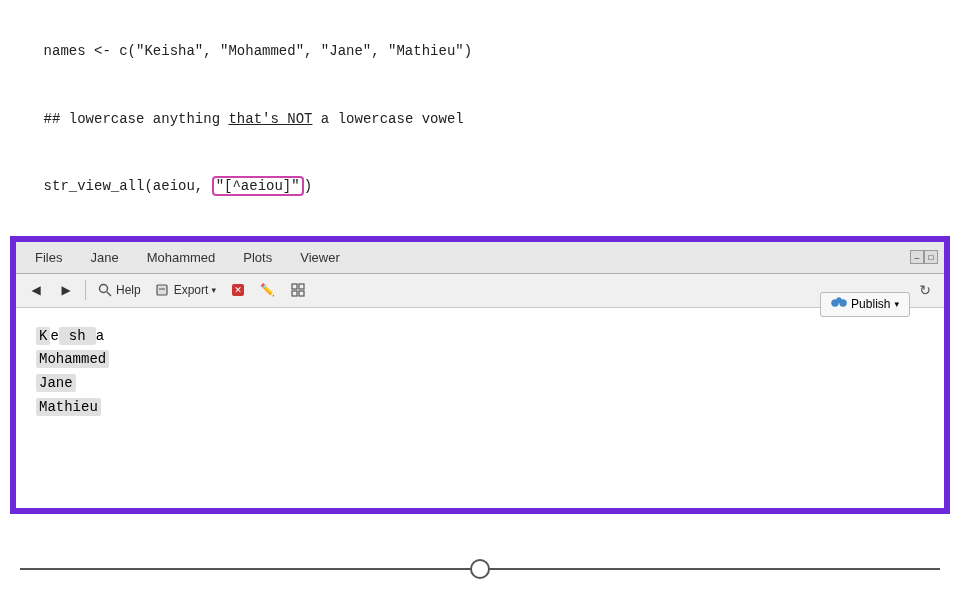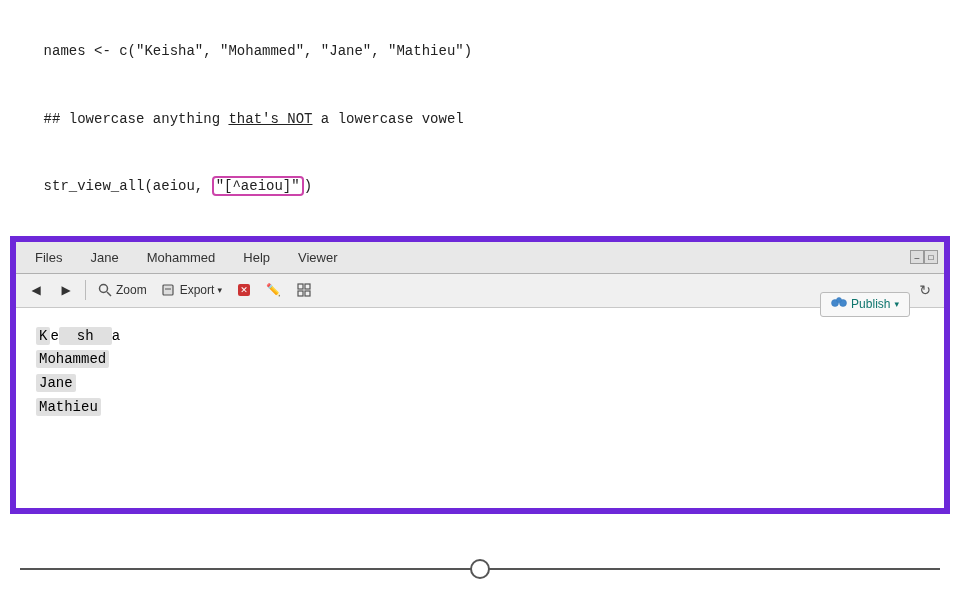--- a/index.html
+++ b/index.html
@@ -117,21 +117,21 @@
       flex: 1;
     }
 
     .publish-btn {
       display: flex;
       align-items: center;
       gap: 4px;
       padding: 3px 10px;
       font-family: Arial, sans-serif;
       font-size: 12px;
-      color: #0f766e;
+      color: #000000;
       cursor: pointer;
       border: 1px solid #bbb;
       background: #f8f8f8;
       border-radius: 3px;
       margin-top: 28px;
     }
 
     .refresh-btn {
       display: flex;
       align-items: center;
@@ -217,21 +217,21 @@
     <span>str_view_all(aeiou,</span> <span class="regex-highlight">"[^aeiou]"</span><span>)</span>
   </div>
 </div>
 
 <div class="viewer-panel">
 
   <div class="tab-bar">
     <div class="tab-item">Files</div>
     <div class="tab-item">Jane</div>
     <div class="tab-item">Mohammed</div>
-    <div class="tab-item">Help</div>
+    <div class="tab-item">Plots</div>
     <div class="tab-item">Viewer</div>
 
     <div style="flex:1"></div>
     <div class="win-btn">—</div>
     <div class="win-btn">□</div>
   </div>
 
   <div class="toolbar">
 
     <button class="toolbar-btn">
@@ -244,21 +244,21 @@
 
     <div class="toolbar-separator"></div>
 
     <button class="toolbar-btn">
       <span class="toolbar-icon">
         <svg width="14" height="14" viewBox="0 0 14 14" fill="none">
           <circle cx="5.5" cy="5.5" r="4" stroke="#555" stroke-width="1.5"></circle>
           <line x1="9" y1="9" x2="13" y2="13" stroke="#555" stroke-width="1.5"></line>
         </svg>
       </span>
-      <span>Zoom</span>
+      <span>Help</span>
     </button>
 
     <button class="toolbar-btn">
       <span class="toolbar-icon">
         <svg width="14" height="14" viewBox="0 0 14 14" fill="none">
           <rect x="1" y="2" width="10" height="10" rx="1" stroke="#555" stroke-width="1.2" fill="#ddd"></rect>
           <line x1="3" y1="6" x2="9" y2="6" stroke="#555" stroke-width="1"></line>
         </svg>
       </span>
       <span>Export</span>
@@ -304,21 +304,21 @@
     </button>
 
     <button class="refresh-btn">
       <span>↻</span>
     </button>
   </div>
 
   <div class="viewer-content">
 
     <div class="name-row">
-      <span style="background:#e0e0e0; padding:1px 3px; border-radius:2px;">K</span><span>e</span><span style="background:#e0e0e0; padding:1px 18px; border-radius:2px;">sh</span><span>a</span>
+      <span style="background:#e0e0e0; padding:1px 3px; border-radius:2px;">K</span><span>e</span><span style="background:#e0e0e0; padding:1px 10px; border-radius:2px;">sh</span><span>a</span>
     </div>
 
     <div class="name-row">
       <span style="background:#e0e0e0; padding:1px 3px; border-radius:2px; display:inline-block;">Mohammed</span>
     </div>
 
     <div class="name-row">
       <span style="background:#e0e0e0; padding:1px 3px; border-radius:2px; display:inline-block;">Jane</span>
     </div>
 

